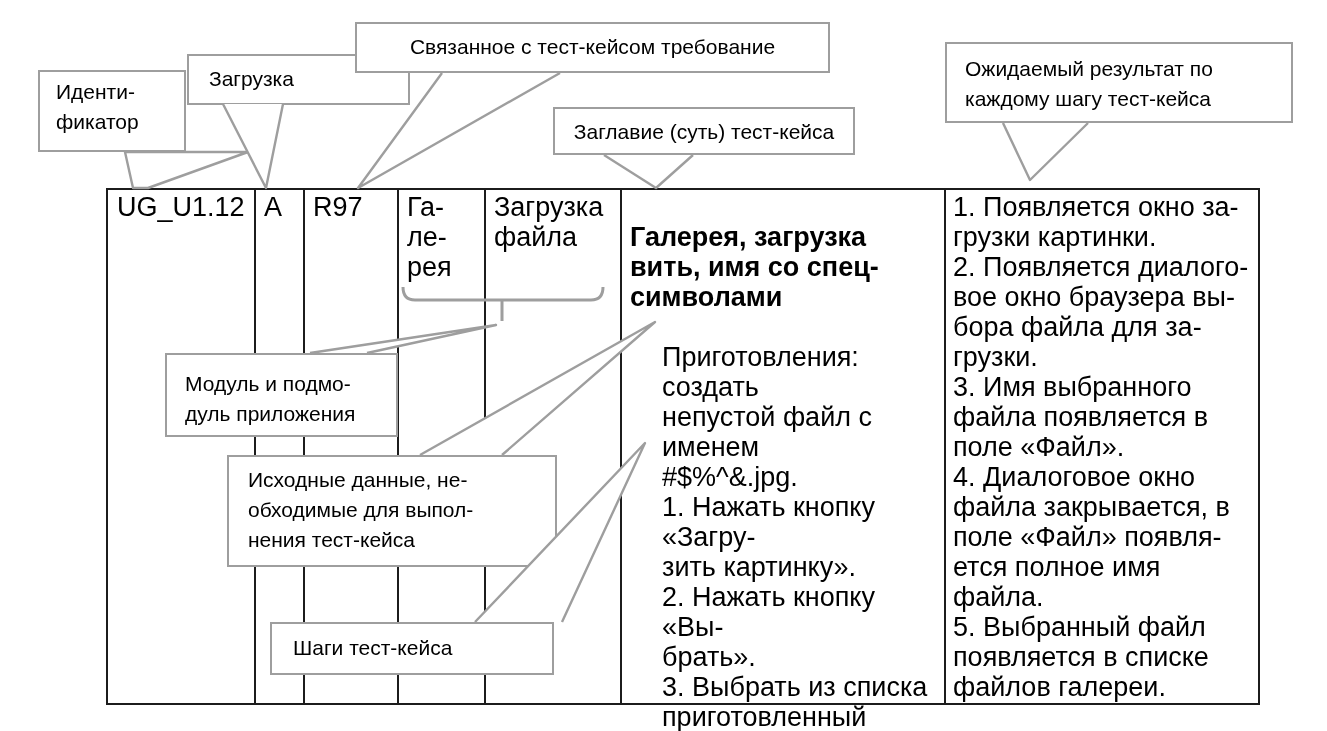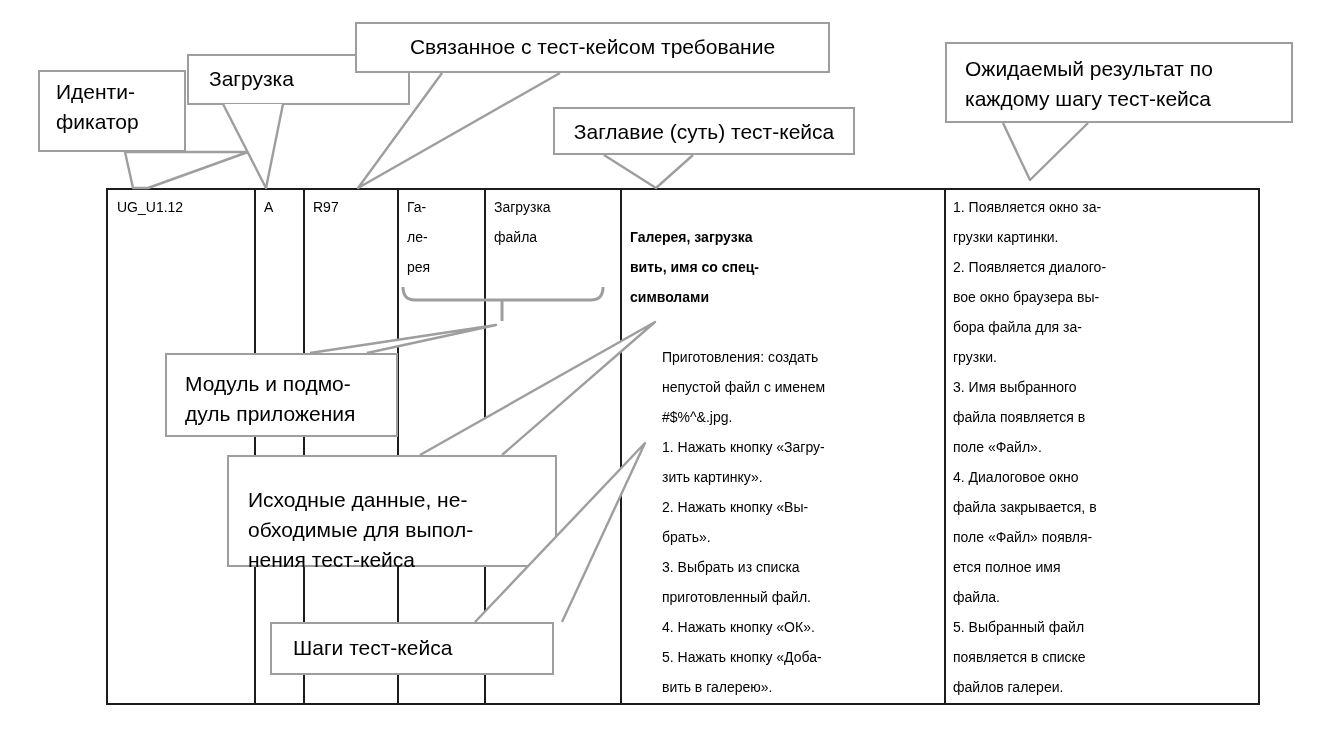--- a/index.html
+++ b/index.html
@@ -3,21 +3,21 @@
 <meta charset="utf-8">
 <style>
   html,body{margin:0;padding:0;background:#fff;}
   #canvas{
     position:relative;width:1327px;height:731px;background:#fff;overflow:hidden;
     font-family:"Liberation Sans","DejaVu Sans",sans-serif;color:#000;
   }
   .tbl{position:absolute;left:106px;top:188px;width:1154px;height:517px;
        border:2px solid #1c1c1c;box-sizing:border-box;background:#fff;z-index:1;}
   .vline{position:absolute;top:190px;height:513px;width:2px;background:#1c1c1c;z-index:1;}
-  .cell{position:absolute;white-space:pre-line;font-size:14px;line-height:30px;z-index:1;}
+  .cell{position:absolute;white-space:pre-line;font-size:27px;line-height:30px;z-index:1;}
   .cell .bold{font-weight:bold;display:block;white-space:pre-line;}
   .cell .reg{display:block;white-space:pre-line;margin-left:32px;}
   .callout{position:absolute;background:#fff;border:2.5px solid #9e9e9e;box-sizing:border-box;
            white-space:pre-line;font-size:21px;line-height:30px;z-index:2;}
   .center{text-align:center;}
   #connectors{position:absolute;left:0;top:0;z-index:3;pointer-events:none;}
   #connectors path{fill:#fff;stroke:#9e9e9e;stroke-width:2.4;stroke-linejoin:round;}
   #connectors path.nofill{fill:none;}
 </style>
 </head>
@@ -78,21 +78,21 @@
 
   <div class="callout" style="left:38px;top:70px;width:148px;height:82px;padding:5px 0 0 16px">Иденти-
 фикатор</div>
   <div class="callout" style="left:187px;top:54px;width:223px;height:51px;padding:8px 0 0 20px">Загрузка</div>
   <div class="callout center" style="left:355px;top:22px;width:475px;height:51px;padding-top:8px">Связанное с тест-кейсом требование</div>
   <div class="callout center" style="left:553px;top:107px;width:302px;height:48px;padding-top:8px">Заглавие (суть) тест-кейса</div>
   <div class="callout" style="left:945px;top:42px;width:348px;height:81px;padding:10px 0 0 18px">Ожидаемый результат по
 каждому шагу тест-кейса</div>
   <div class="callout" style="left:165px;top:353px;width:233px;height:84px;padding:14px 0 0 18px">Модуль и подмо-
 дуль приложения</div>
-  <div class="callout" style="left:227px;top:455px;width:330px;height:112px;padding:28px 0 0 19px">Исходные данные, не-
+  <div class="callout" style="left:227px;top:455px;width:330px;height:112px;padding:8px 0 0 19px">Исходные данные, не-
 обходимые для выпол-
 нения тест-кейса</div>
   <div class="callout" style="left:270px;top:622px;width:284px;height:53px;padding:9px 0 0 21px">Шаги тест-кейса</div>
 
   <svg id="connectors" width="1327" height="731" viewBox="0 0 1327 731">
     <path d="M125,152 L248,152 L148,188 L133,188 Z"></path>
     <path d="M223,104 L266,188 L283,104"></path>
     <path d="M442,73 L358,188 L560,73"></path>
     <path d="M604,155 L656,188 L693,155"></path>
     <path d="M1003,123 L1030,180 L1088,123"></path>

